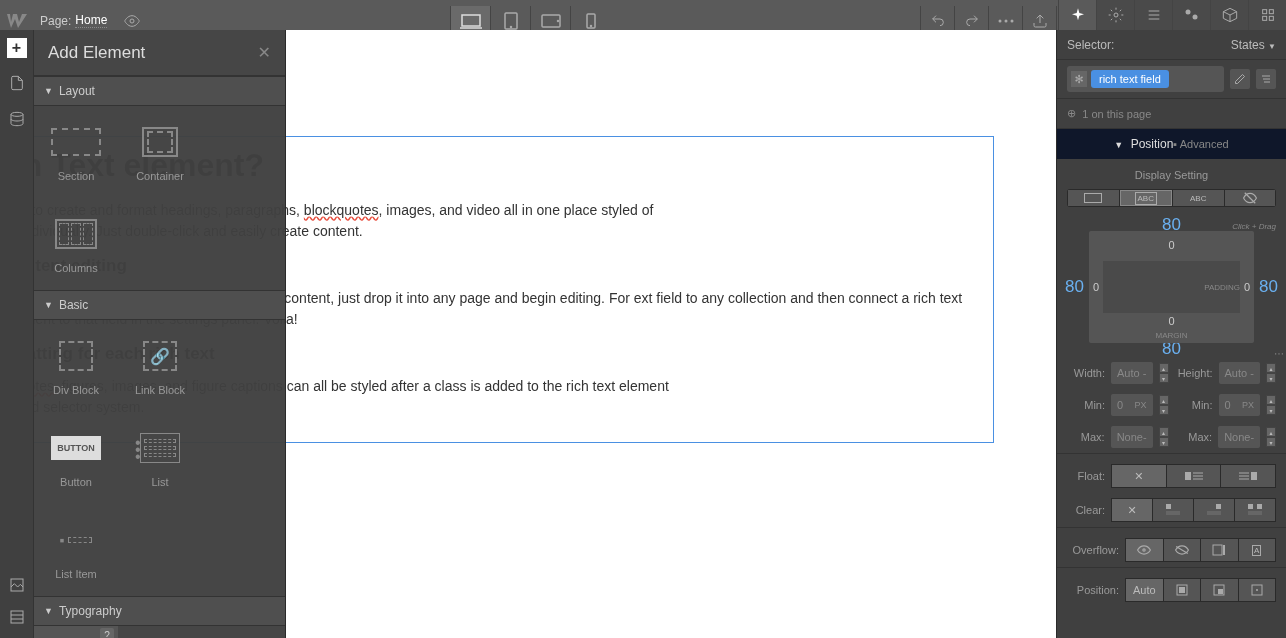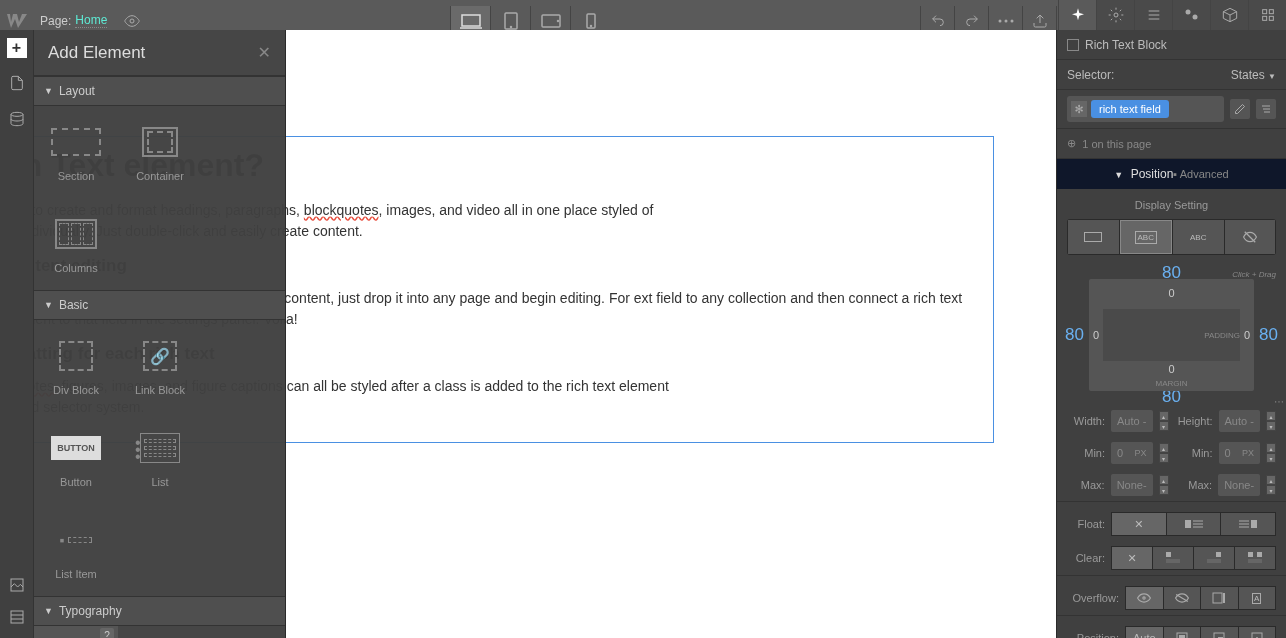--- a/index.html
+++ b/index.html
@@ -2,21 +2,21 @@
 <html><head>
 <meta charset="utf-8">
 <style>
 * { margin: 0; padding: 0; box-sizing: border-box; font-family: Arial, sans-serif; }
 body { background: #404040; color: #d0d0d0; overflow: hidden; width: 1286px; height: 638px; position: relative; }
 
 
 .top-bar { height: 42px; background: #5a5a5a; border-bottom: 1px solid #333; display: flex; align-items: center; font-size: 12px; color: #ccc; }
 .top-bar .logo { width: 34px; height: 30px; display: flex; align-items: center; justify-content: center; font-weight: bold; font-size: 18px; color: #888; }
 .top-bar .page-label { margin-left: 6px; }
-.top-bar .page-name { color: #5eead4; margin-left: 4px; border-bottom: 1px dotted #888; }
+.top-bar .page-name { color: #ffffff; margin-left: 4px; border-bottom: 1px dotted #888; }
 .top-bar .preview-icon { margin-left: 14px; width: 22px; height: 16px; display: flex; align-items: center; justify-content: center; }
 .top-bar .device-icons { position: absolute; left: 450px; display: flex; gap: 0; }
 .top-bar .device-icons .dev { width: 40px; height: 30px; display: flex; align-items: center; justify-content: center; border-left: 1px solid #444; }
 .top-bar .device-icons .dev.active { background: #6a6a6a; }
 .top-bar .right-tools { position: absolute; right: 230px; display: flex; }
 .top-bar .right-tools .tool { width: 34px; height: 30px; display: flex; align-items: center; justify-content: center; border-left: 1px solid #444; }
 .top-bar .publish { position: absolute; right: 0; width: 230px; display: flex; }
 .top-bar .publish .pub-item { width: 38px; height: 30px; display: flex; align-items: center; justify-content: center; border-left: 1px solid #444; }
 .top-bar .publish .pub-label { padding: 0 8px; display: flex; align-items: center; gap: 4px; border-left: 1px solid #444; height: 30px; }
 
@@ -73,21 +73,21 @@
 .right-panel .checkbox { width: 12px; height: 12px; border: 1px solid #888; }
 .right-panel .selector-tag { background: #4a90e2; color: #fff; padding: 3px 8px; border-radius: 3px; font-size: 11px; display: flex; align-items: center; gap: 4px; }
 .right-panel .selector-box { flex: 1; background: #555; padding: 4px; border-radius: 3px; display: flex; align-items: center; gap: 4px; }
 .right-panel .selector-box .star { width: 16px; height: 16px; background: #666; display: flex; align-items: center; justify-content: center; color: #aaa; font-size: 11px; }
 .right-panel .small-btn { width: 20px; height: 20px; background: #555; display: flex; align-items: center; justify-content: center; border-radius: 2px; }
 .right-panel .section-title { background: #0f172a; padding: 8px 10px; font-size: 12px; color: #ddd; display: flex; justify-content: center; align-items: center; }
 .right-panel .section-title .caret { margin-right: 4px; font-size: 9px; }
 .right-panel .display-row { padding: 10px; text-align: center; }
 .right-panel .display-label { font-size: 11px; color: #999; margin-bottom: 8px; }
 .right-panel .display-btns { display: flex; gap: 1px; background: #2a2a2a; padding: 1px; border-radius: 3px; }
-.right-panel .display-btns .opt { flex: 1; height: 34px; background: #555; display: flex; align-items: center; justify-content: center; font-size: 9px; }
+.right-panel .display-btns .opt { flex: 1; height: 16px; background: #555; display: flex; align-items: center; justify-content: center; font-size: 9px; }
 .right-panel .display-btns .opt.active { background: #666; border: 1px solid #888; }
 .right-panel .box-model { height: 140px; position: relative; margin: 0 6px; }
 .right-panel .box-outer { position: absolute; left: 26px; right: 26px; top: 14px; bottom: 14px; background: #555; border-radius: 2px; }
 .right-panel .box-inner { position: absolute; left: 14px; right: 14px; top: 30px; bottom: 30px; background: #4a4a4a; display: flex; align-items: flex-end; justify-content: center; flex-direction: column; gap: 10px;}
 .right-panel .box-label { position: absolute; font-size: 8px; color: #888; }
 .right-panel .box-val { color: #6ab0f0; font-size: 17px; position: absolute; }
 .right-panel .box-val.top { top: -2px; left: 50%; transform: translateX(-50%); }
 .right-panel .box-val.bottom { bottom: -2px; left: 50%; transform: translateX(-50%); }
 .right-panel .box-val.left { left: 2px; top: 50%; transform: translateY(-50%); }
 .right-panel .box-val.right { right: 2px; top: 50%; transform: translateY(-50%); }
@@ -375,24 +375,20 @@
       <div class="help">?</div>
 
     </div>
     <div class="item"></div>
 
   </div>
 
 </div>
 
 <div class="right-panel">
-  <div class="row">
-    <div class="checkbox"></div>
-    <span>Rich Text Block</span>
-  </div>
   <div class="row" style="justify-content:space-between;">
     <span>Selector:</span>
     <span><span>States</span> <span style="font-size:8px;">▼</span></span>
   </div>
   <div class="row">
     <div class="selector-box">
       <div class="star">✻</div>
       <div class="selector-tag">
           <span>rich text field</span>
         </div>

